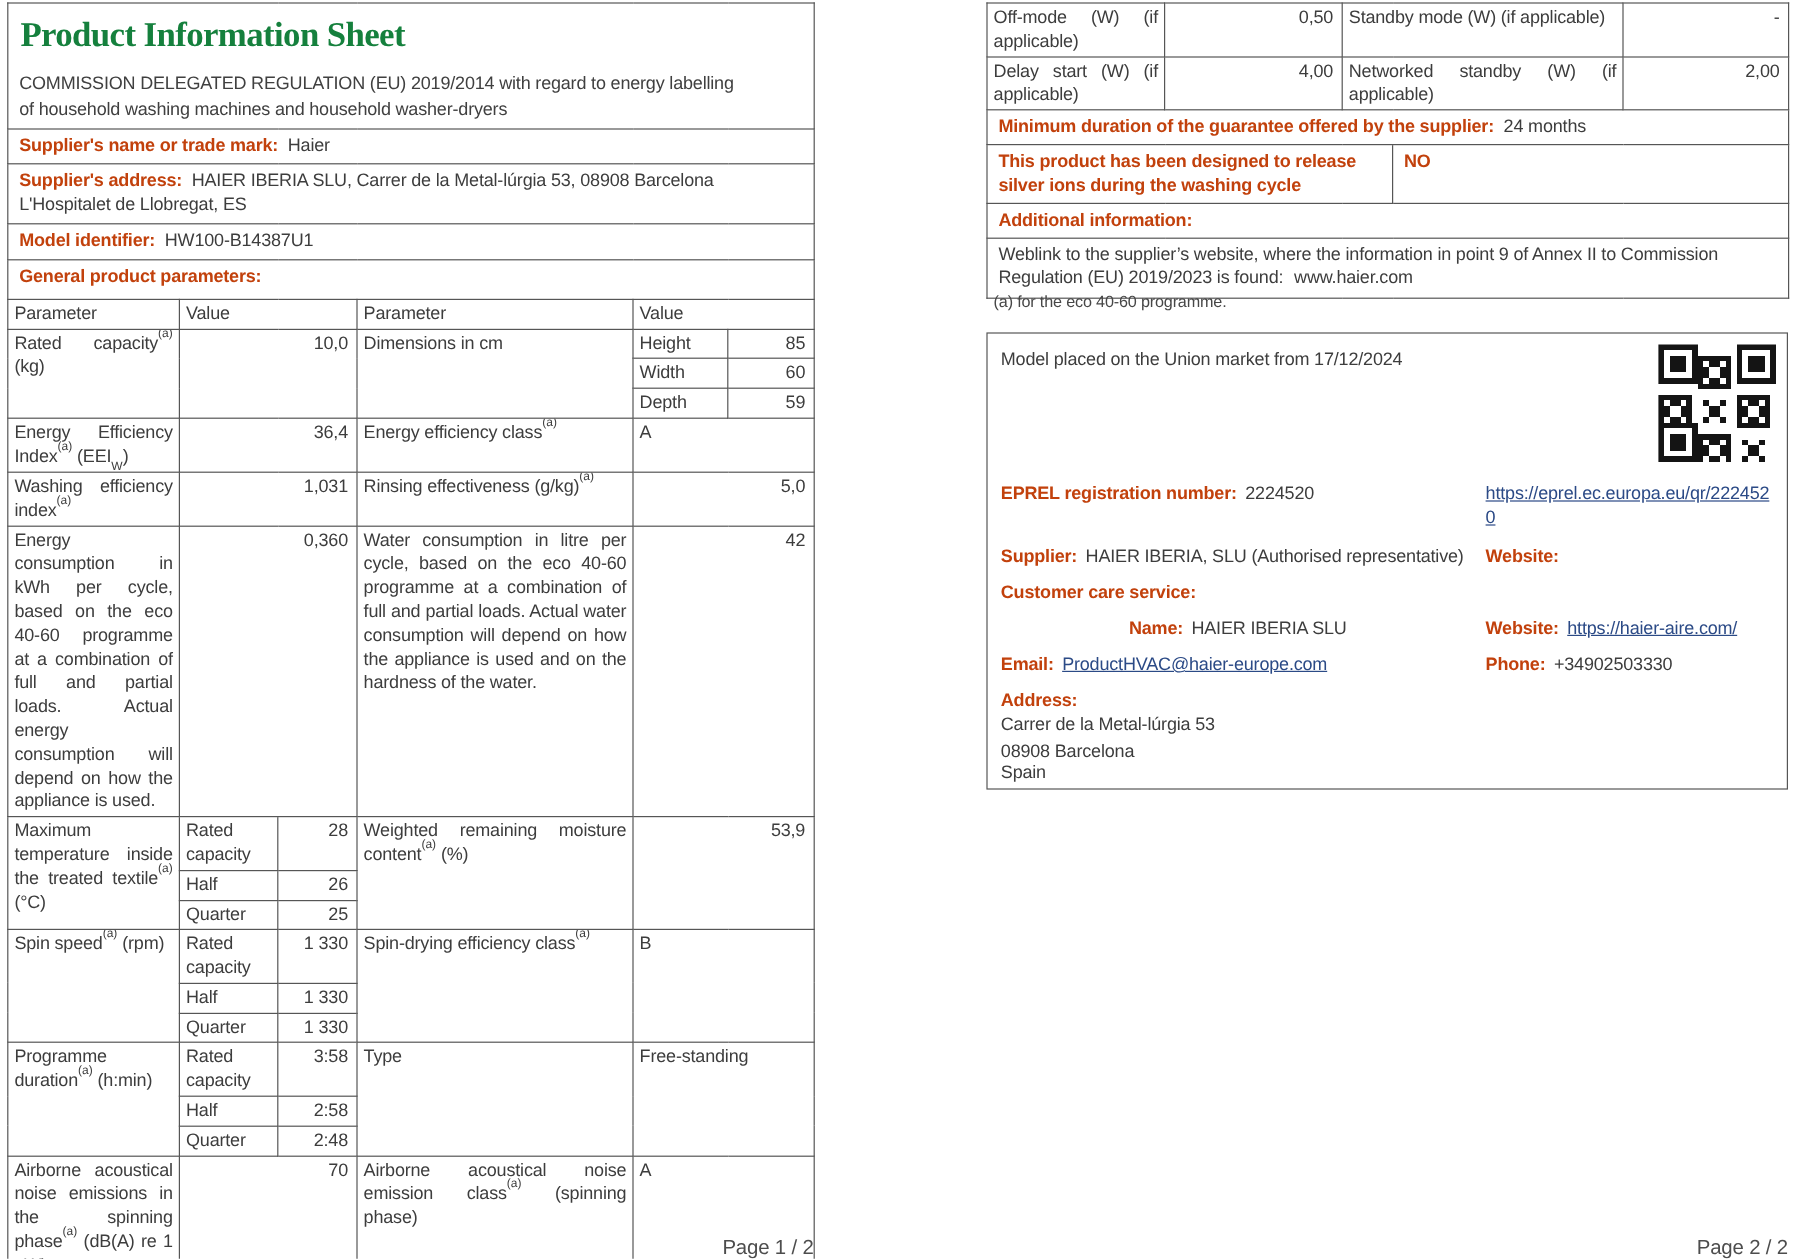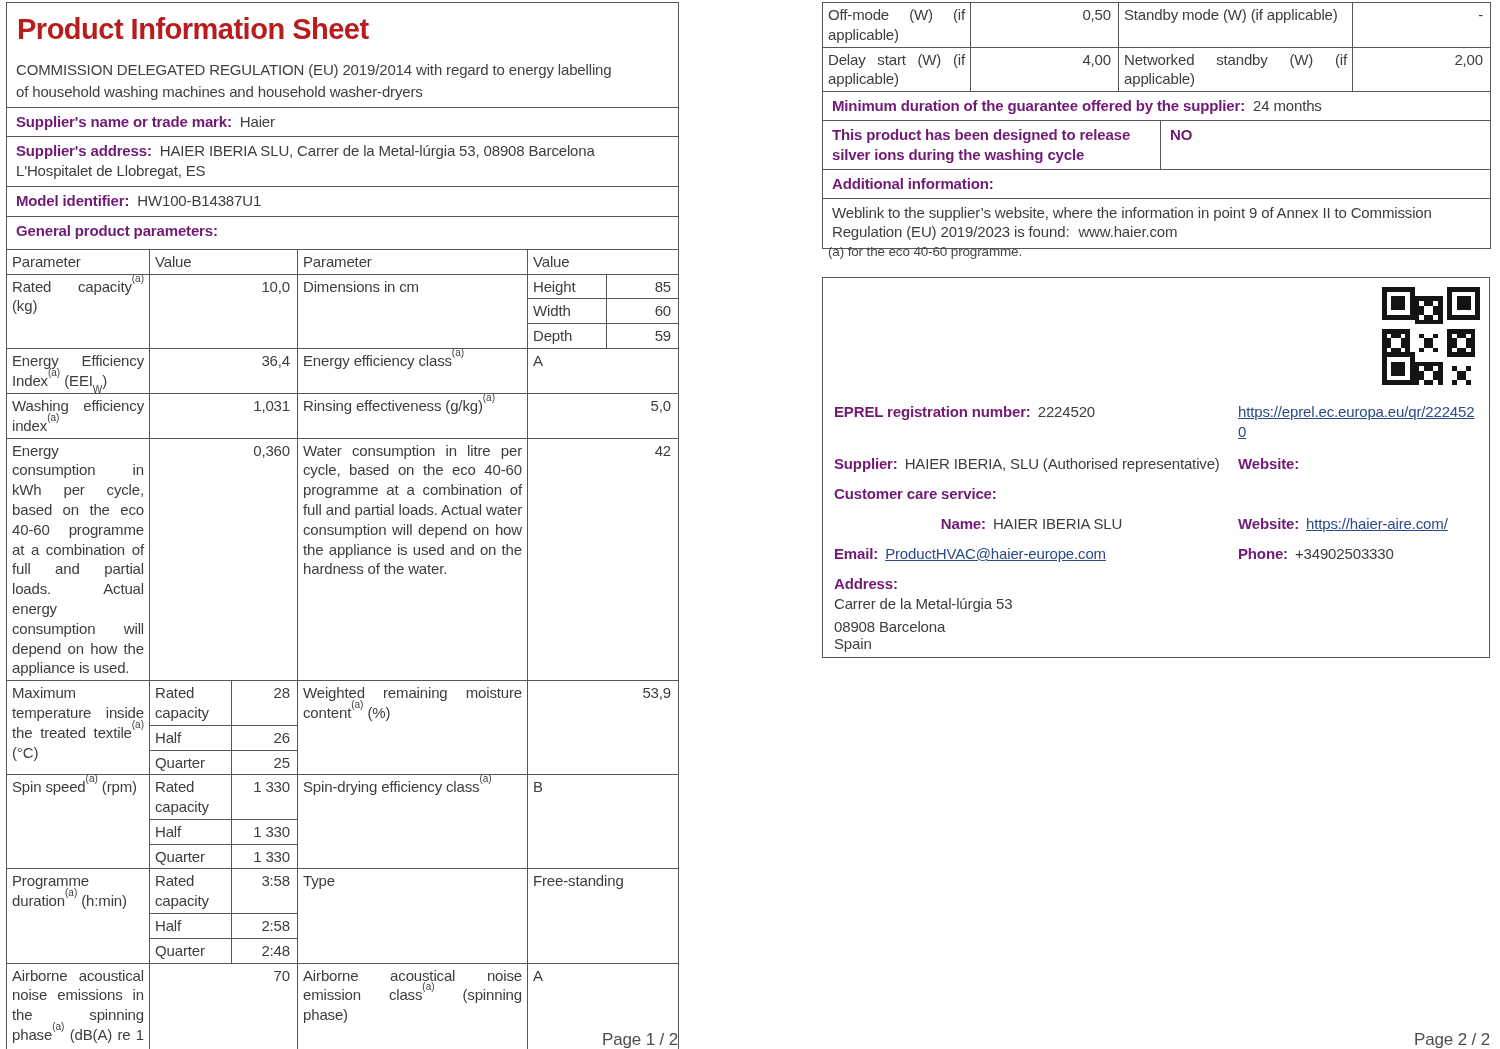--- a/index.html
+++ b/index.html
@@ -2,27 +2,27 @@
 <html lang="en"><head>
 <meta charset="utf-8">
 <style>
   * { margin:0; padding:0; box-sizing:border-box; }
   html,body { background:#ffffff; }
   body {
     width:1500px; height:1049px; position:relative; overflow:hidden;
     font-family:"Liberation Sans", sans-serif;
     font-size:15px; color:#3d3d3d; letter-spacing:-0.15px;
   }
-  b, strong { color:#701a75; }
+  b, strong { color:#c2410c; }
   table { border-collapse:collapse; table-layout:fixed; position:absolute; background:#fff; }
   td { border:1px solid #565656; vertical-align:top; padding:2px 5px 2px 5px; overflow:hidden; line-height:1.32; }
   td.sec { padding:4px 9px; }
   .pj { text-align:justify; }
   .num { text-align:right; padding-right:7px; }
-  .doc-title { font-size:29px; font-weight:bold; color:#b91c1c; letter-spacing:-0.5px; padding:3px 0 0 1px; }
+  .doc-title { font-size:29px; font-weight:bold; color:#15803d; letter-spacing:-0.5px; padding:3px 0 0 1px;font-family:Liberation Serif, serif; }
   .doc-reg { margin-top:11px; padding-right:55px; line-height:1.45; color:#404040; }
   .lblrow b { margin-right:8px; }
   sup { font-size:10px; line-height:0; position:relative; top:-4px; letter-spacing:0; }
   sub { font-size:10px; line-height:0; position:relative; top:3px; letter-spacing:0; }
   .footnote { position:absolute; left:828px; top:244px; font-size:13.5px; color:#474747; }
   .page-footer { position:absolute; font-size:17px; color:#4d4d4d; }
   #footer1 { top:1030px; left:478px; width:200px; text-align:right; }
   #footer2 { top:1030px; left:1290px; width:200px; text-align:right; }
   #infobox { position:absolute; left:822px; top:277px; width:668px; height:381px; border:1px solid #565656; background:#fff; }
   .ib-row { position:absolute; left:11px; width:395px; line-height:1.35; }
@@ -219,20 +219,21 @@
     <td colspan="5" class="sec">
       <span>Weblink to the supplier’s website, where the information in point 9 of Annex II to Commission Regulation (EU) 2019/2023 is found:</span><span class="weblink-val">www.haier.com</span>
     </td>
   </tr>
 </tbody>
   </table>
 
 <div class="footnote">(a) for the eco 40-60 programme.</div>
 
 <div id="infobox">
+  <div class="ib-row" style="top:12px; width:520px;">Model placed on the Union market from 17/12/2024</div>
 
   <div id="qr">
     <svg id="qr-svg" viewBox="0 0 21 21" xmlns="http://www.w3.org/2000/svg" shape-rendering="crispEdges">
         <rect x="0" y="0" width="1" height="1"></rect>
         <rect x="1" y="0" width="1" height="1"></rect>
         <rect x="2" y="0" width="1" height="1"></rect>
         <rect x="3" y="0" width="1" height="1"></rect>
         <rect x="4" y="0" width="1" height="1"></rect>
         <rect x="5" y="0" width="1" height="1"></rect>
         <rect x="6" y="0" width="1" height="1"></rect>

